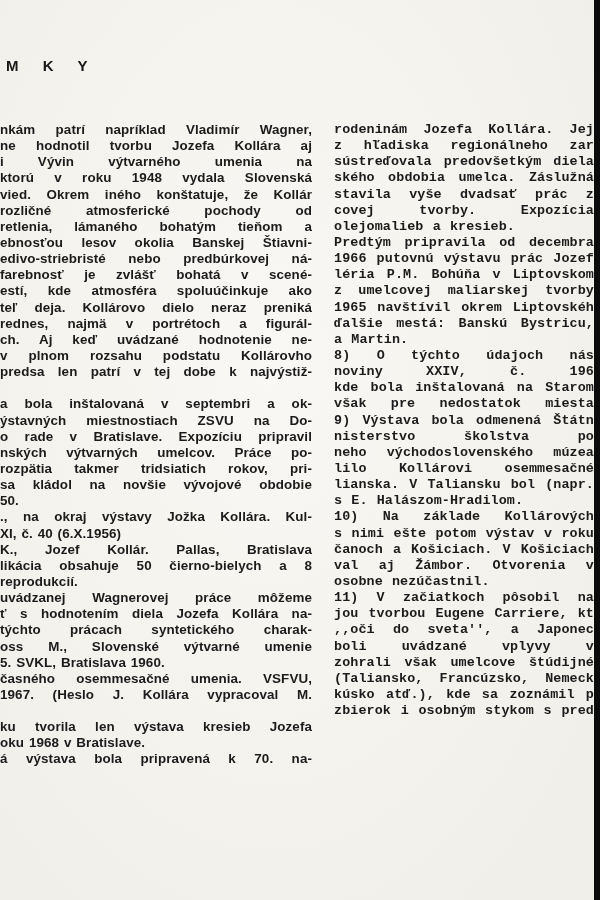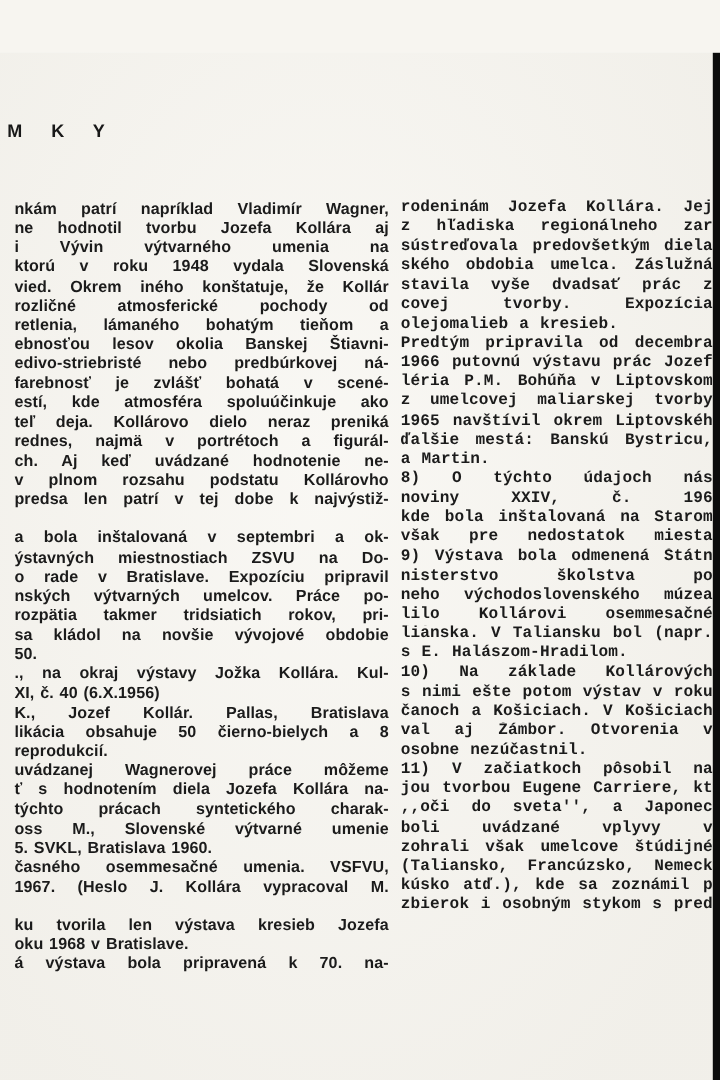--- a/index.html
+++ b/index.html
@@ -13,21 +13,20 @@
     position: relative;
     background: #f7f5f0;
     font-family: "Liberation Sans", sans-serif;
   }
   .page {
     position: absolute;
     inset: 0;
     background:
       radial-gradient(ellipse at 45% 40%, rgba(255,255,255,0.35), rgba(0,0,0,0.02) 85%),
       #f6f4ee;
-    margin-top: 44px;
   }
   .scan-edge-right {
     position: absolute;
     top: 0;
     left: 594px;
     width: 6px;
     height: 900px;
     background: #0c0c0c;
   }
   .heading {
@@ -41,21 +40,21 @@
     white-space: pre;
   }
   .col {
     position: absolute;
     top: 122px;
     color: #1b1b1b;
     font-weight: 700;
     font-size: 13.4px;
   }
   .col-left {
-    left: 12px;
+    left: 0;
     width: 312px;
   }
   .col-right {
     left: 334px;
     width: 260px;
     font-family: Liberation Mono, monospace;
   }
   .ln {
     height: 16.15px;
     line-height: 16.15px;

